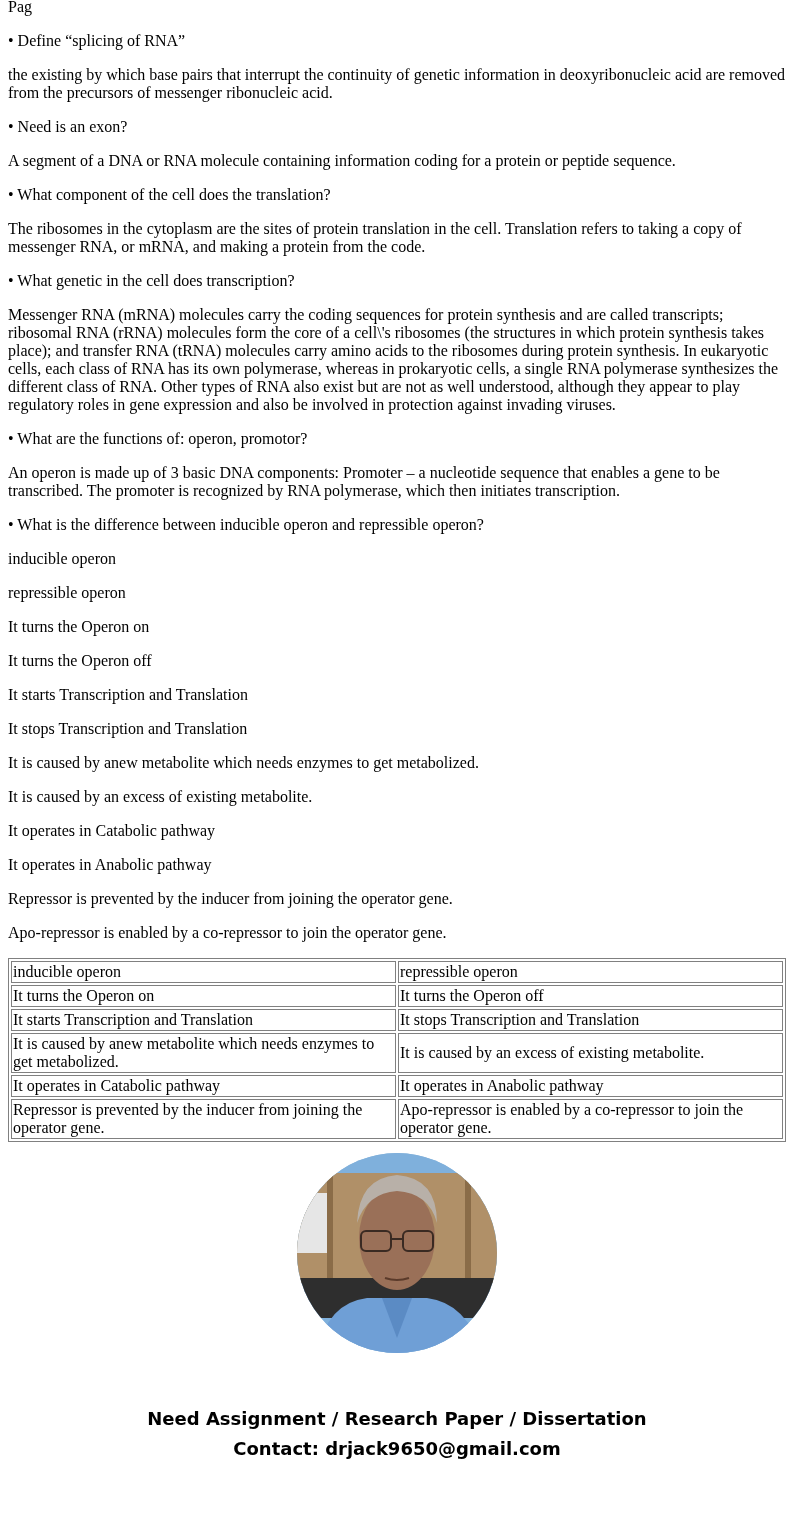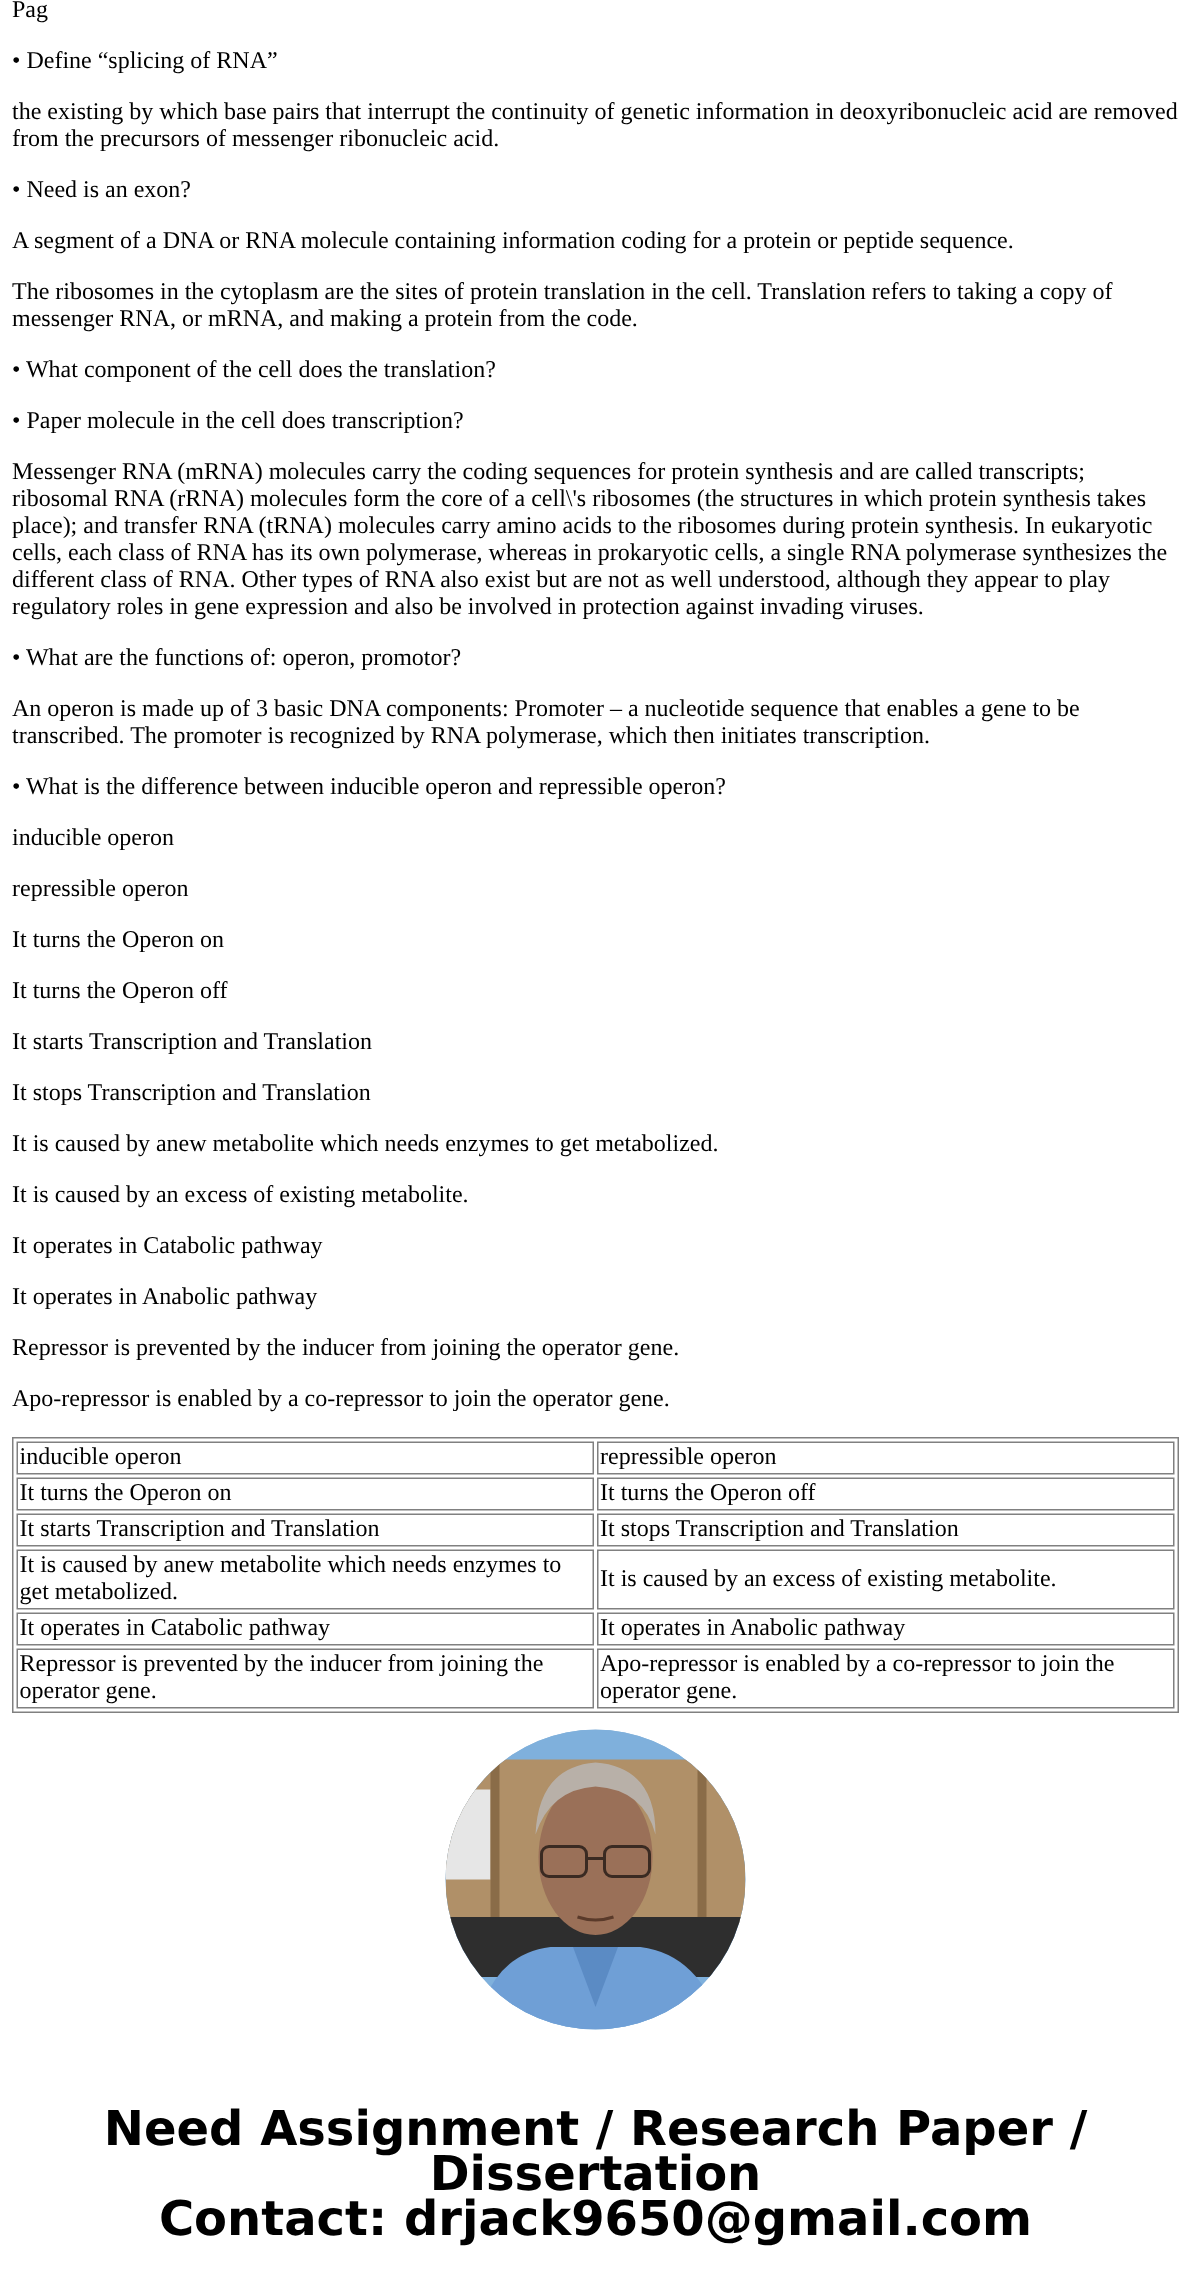--- a/index.html
+++ b/index.html
@@ -33,39 +33,39 @@
     .avatar-wrap { position: absolute; left: 297px; top: 1153px; width: 200px; height: 200px; }
     .avatar {
       width: 200px; height: 200px; border-radius: 50%; overflow: hidden;
       background: #8fb6d9; position: relative;
     }
     .footer {
       position: absolute; left: 0; top: 1404px; width: 794px;
       text-align: center;
       font-family: "DejaVu Sans", sans-serif;
       font-weight: bold;
-      font-size: 32px;
+      font-size: 18px;
       line-height: 30px;
       color: #000;
     }
     .footer div { margin: 0; }
   </style>
 </head>
 <body>
 
 <div class="content">
   <p>Pag</p>
 
   <p>• Define “splicing of RNA”</p>
   <p>the existing by which base pairs that interrupt the continuity of genetic information in deoxyribonucleic acid are removed from the precursors of messenger ribonucleic acid.</p>
   <p>• Need is an exon?</p>
   <p>A segment of a DNA or RNA molecule containing information coding for a protein or peptide sequence.</p>
+  <p>• What component of the cell does the translation?</p>
   <p>The ribosomes in the cytoplasm are the sites of protein translation in the cell. Translation refers to taking a copy of messenger RNA, or mRNA, and making a protein from the code.</p>
-  <p>• What component of the cell does the translation?</p>
-  <p>• Paper molecule in the cell does transcription?</p>
+  <p>• What genetic in the cell does transcription?</p>
   <p>Messenger RNA (mRNA) molecules carry the coding sequences for protein synthesis and are called transcripts; ribosomal RNA (rRNA) molecules form the core of a cell\'s ribosomes (the structures in which protein synthesis takes place); and transfer RNA (tRNA) molecules carry amino acids to the ribosomes during protein synthesis. In eukaryotic cells, each class of RNA has its own polymerase, whereas in prokaryotic cells, a single RNA polymerase synthesizes the different class of RNA. Other types of RNA also exist but are not as well understood, although they appear to play regulatory roles in gene expression and also be involved in protection against invading viruses.</p>
   <p>• What are the functions of: operon, promotor?</p>
   <p>An operon is made up of 3 basic DNA components: Promoter – a nucleotide sequence that enables a gene to be transcribed. The promoter is recognized by RNA polymerase, which then initiates transcription.</p>
   <p>• What is the difference between inducible operon and repressible operon?</p>
 
   <p>inducible operon</p>
   <p>repressible operon</p>
   <p>It turns the Operon on</p>
   <p>It turns the Operon off</p>
   <p>It starts Transcription and Translation</p>

